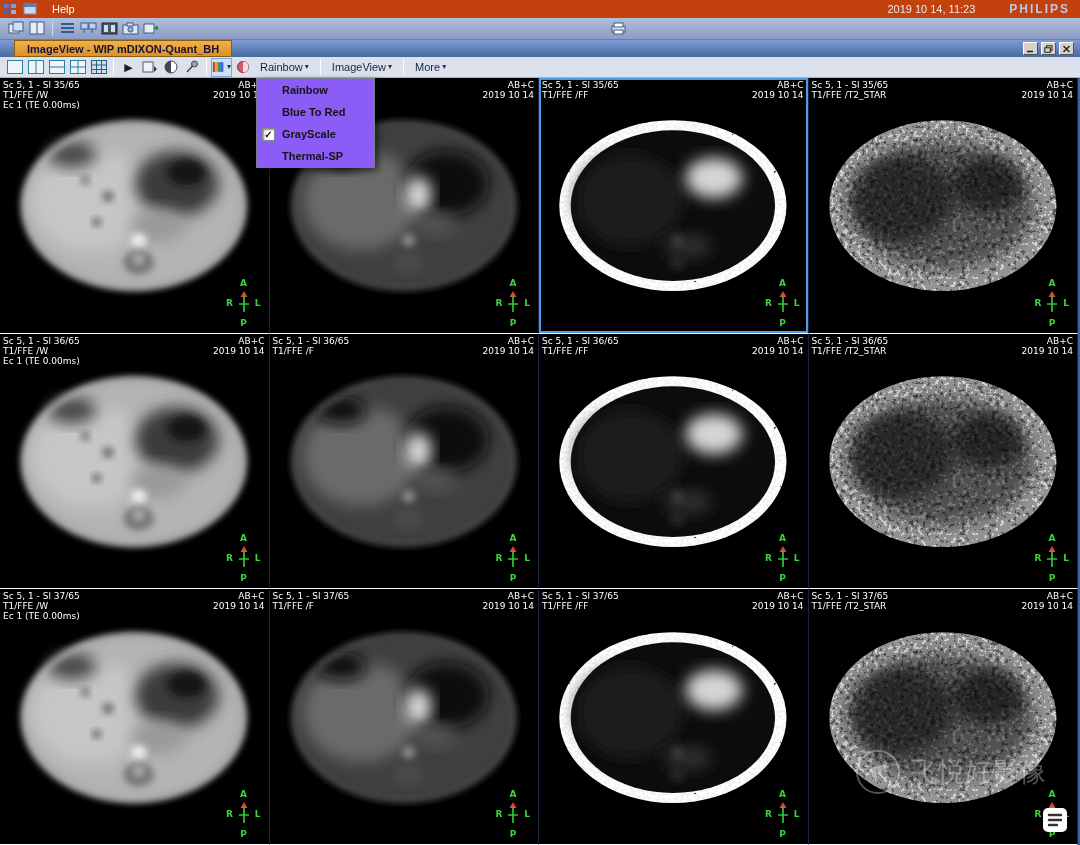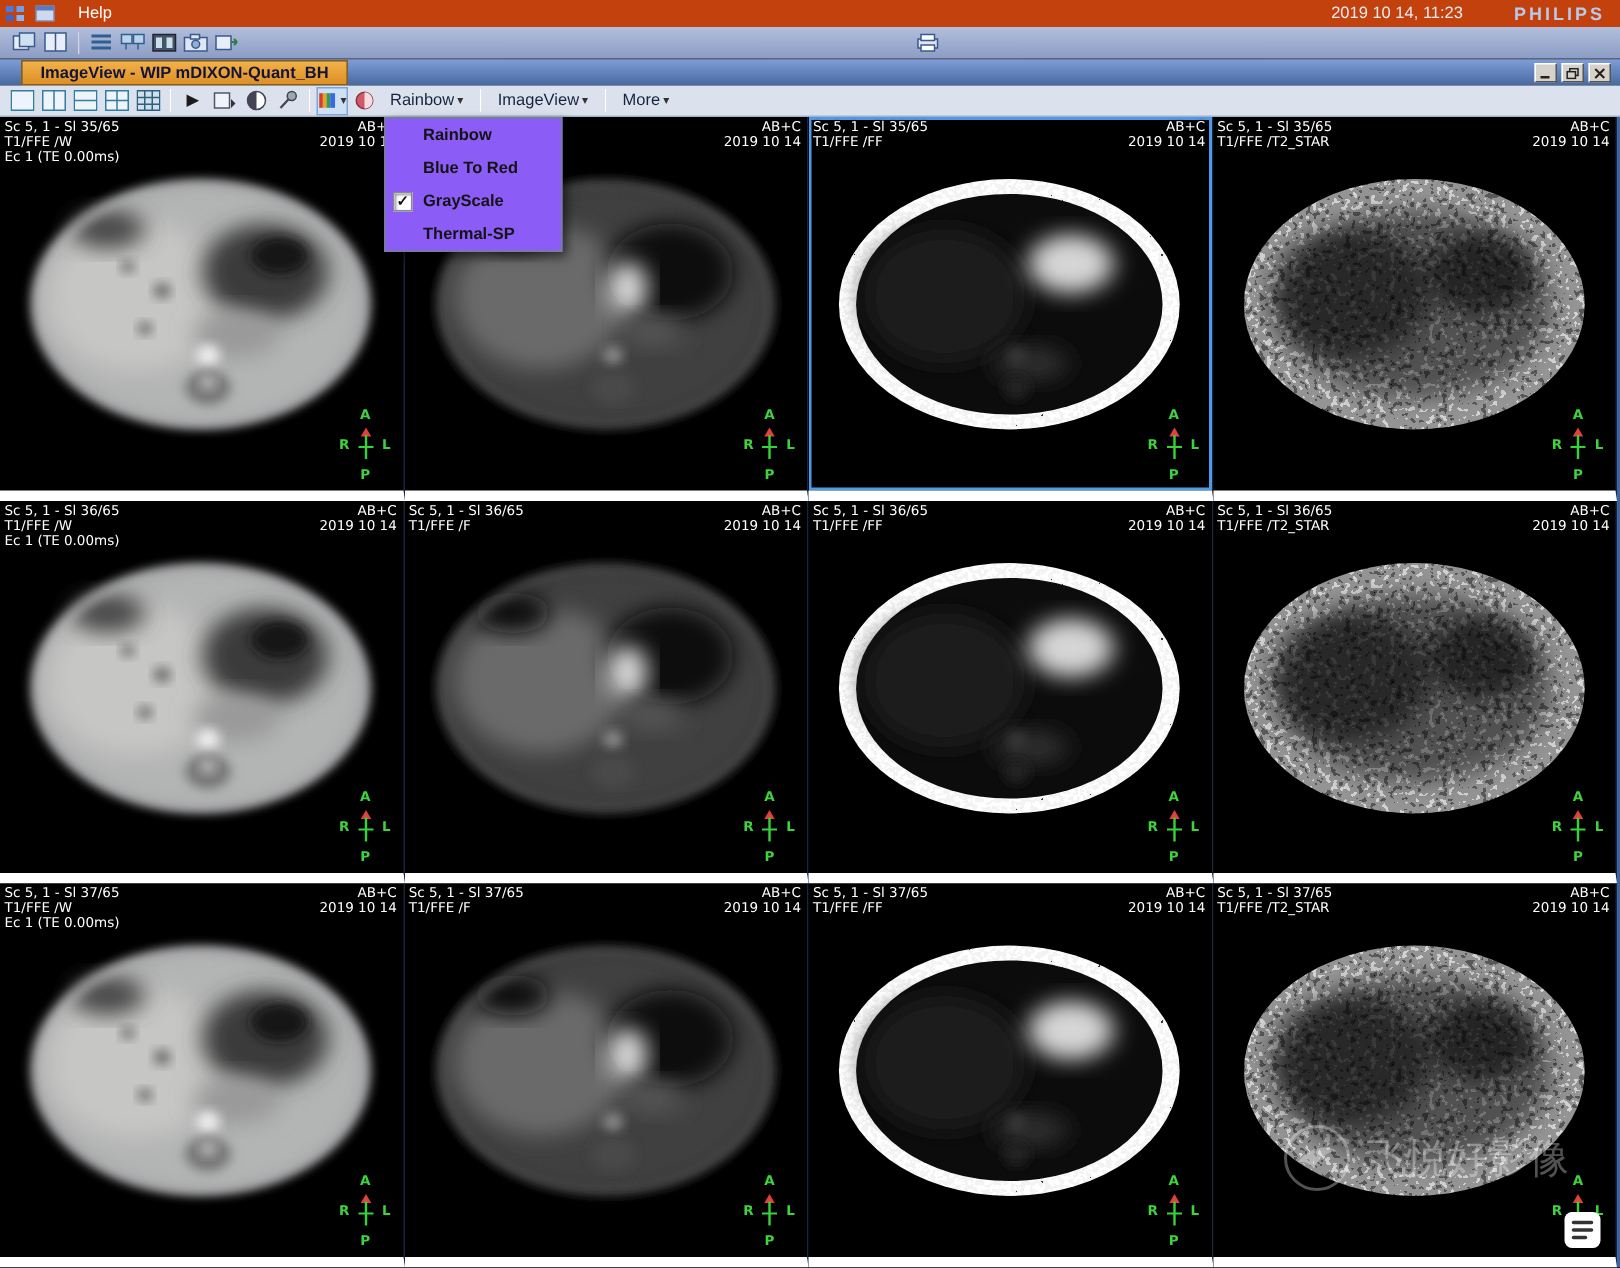--- a/index.html
+++ b/index.html
@@ -33,21 +33,21 @@
   .tbi svg{width:16px;height:14px}
   .tbi.active{background:#cfe0f5;border:1px solid #7aa7d8}
   .tsep{width:1px;height:16px;background:#9aa7bd;border-right:1px solid #fff;margin:0 4px}
   .playg{font-size:11px;color:#1c1c1c;line-height:1}
   .caret{font-size:8px;color:#333;margin-left:2px;line-height:1}
   .tbtn{display:flex;align-items:center;height:19px;padding:0 7px;font-size:11px;color:#17233f;cursor:default}
   .tbtn:first-of-type{margin-left:14px}
 
   
   .viewer{position:absolute;top:78px;left:0;right:0;bottom:0;display:grid;grid-template-columns:repeat(4,1fr);grid-template-rows:repeat(3,1fr);background:#000;border-right:2px solid #3f639f;z-index:1}
-  .cell{position:relative;background:#000;border-right:1px solid #18253f;border-bottom:7px solid #ffffff;overflow:hidden}
+  .cell{position:relative;background:#000;border-right:1px solid #18253f;border-bottom:1px solid #ffffff;overflow:hidden}
   .cell.sel{box-shadow:inset 0 0 0 2px #4d9be8}
   .slice{position:absolute;left:2%;top:4%;width:96%;height:92%}
 
   .tl,.tr{position:absolute;top:2px;font-size:9px;line-height:10px;color:#fff;font-family:"DejaVu Sans",sans-serif;text-shadow:0 0 2px #000;z-index:5}
   .tl{left:3px}
   .tr{right:4px;text-align:right}
 
   .orient{position:absolute;right:6px;bottom:3px;width:38px;height:54px;display:grid;grid-template-columns:10px 18px 10px;grid-template-rows:14px 26px 14px;align-items:center;justify-items:center;color:#3fd23f;font-size:9px;font-weight:700;font-family:"DejaVu Sans",sans-serif;text-shadow:0 0 2px #000;z-index:5}
   .oA{grid-area:1/2}.oR{grid-area:2/1}.ocross{grid-area:2/2;width:12px;height:24px}.oL{grid-area:2/3}.oP{grid-area:3/2}
 

